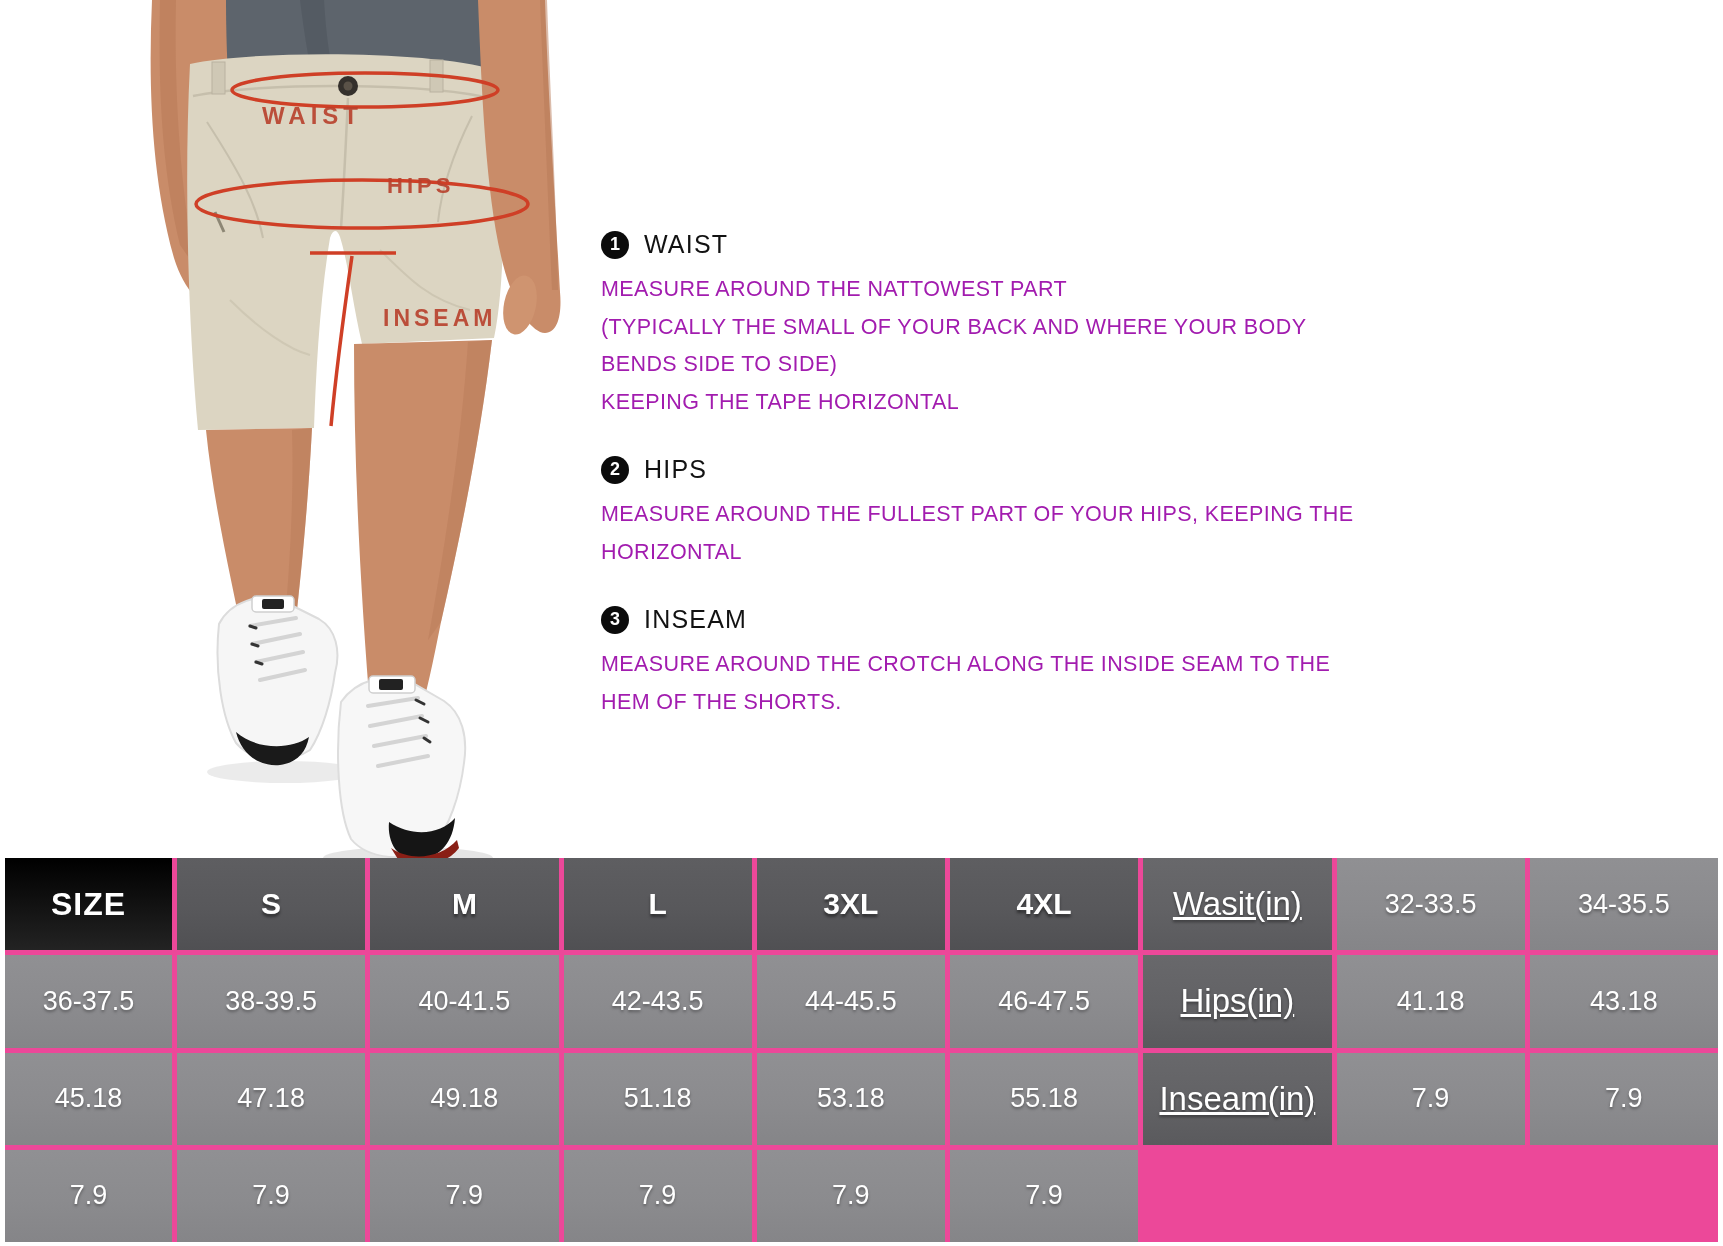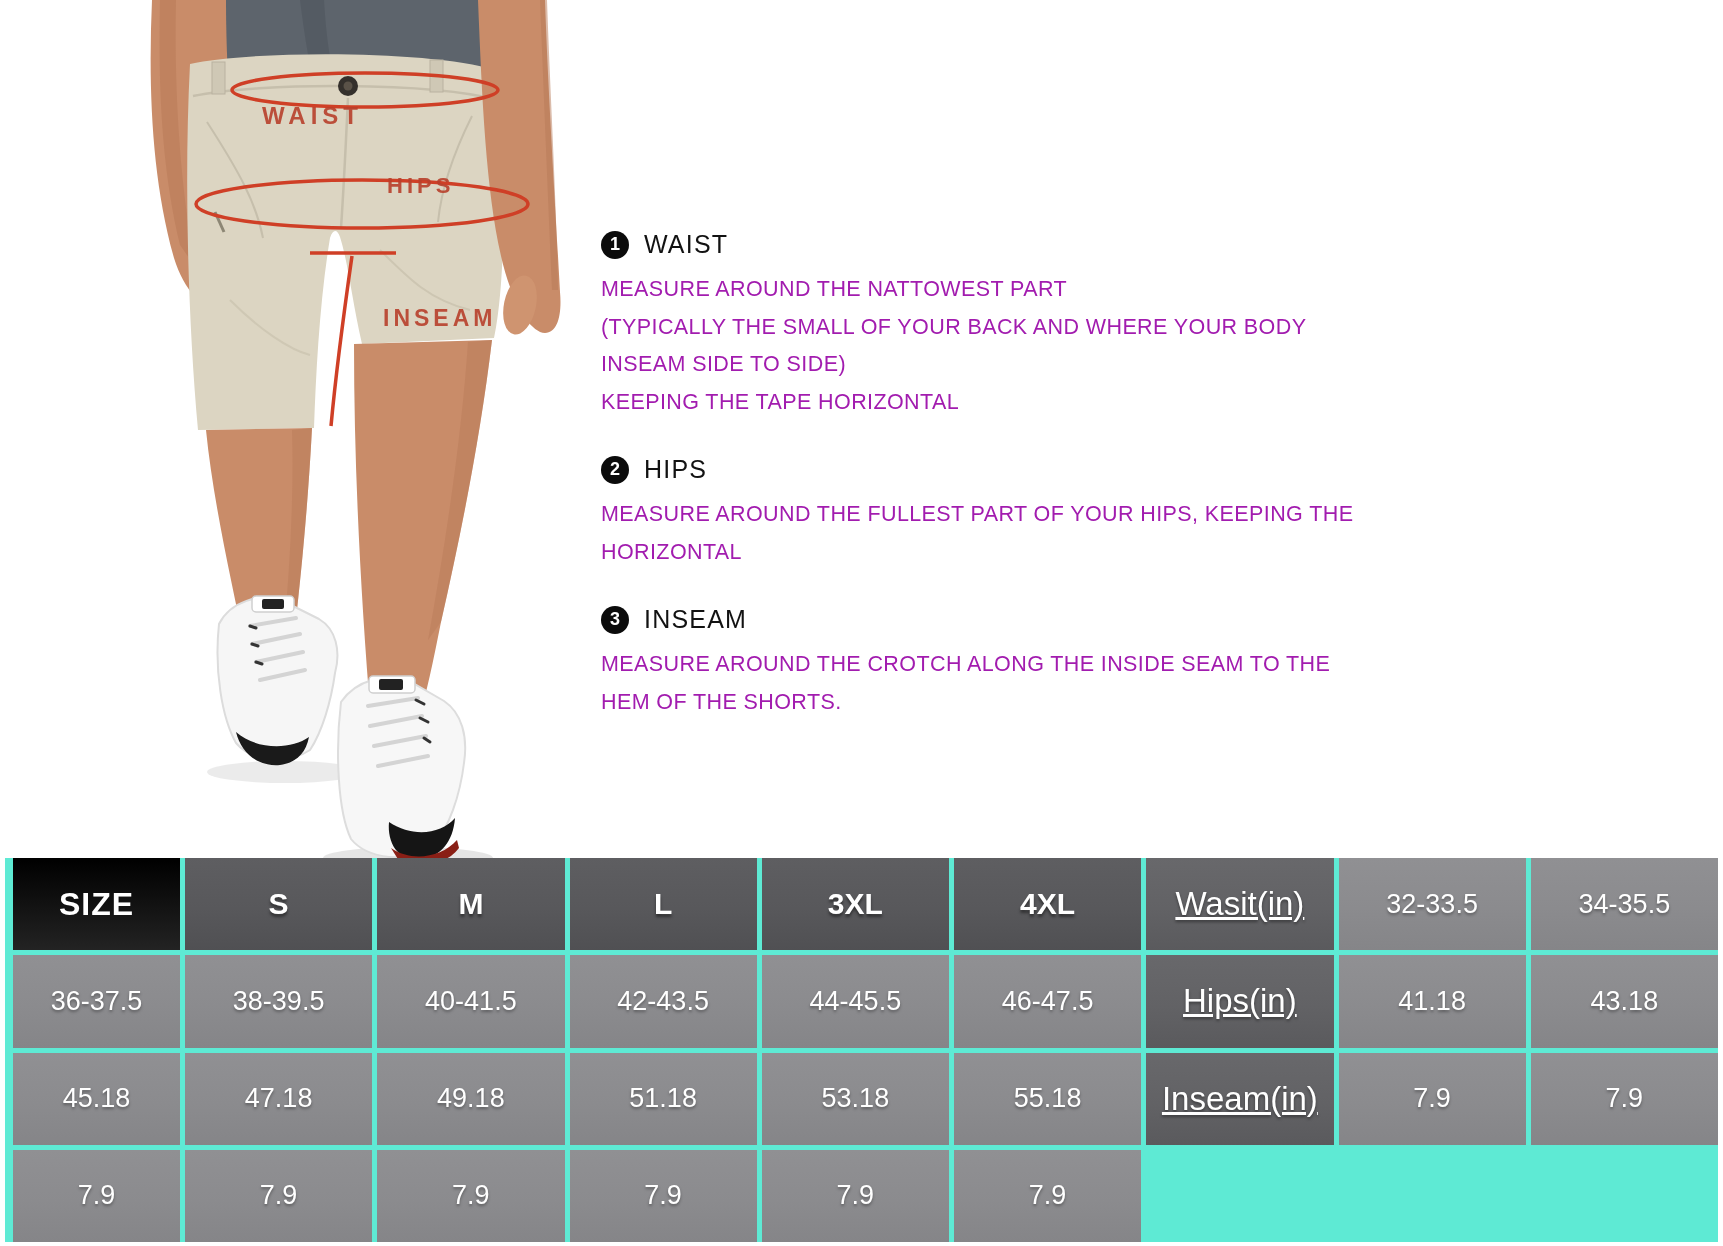--- a/index.html
+++ b/index.html
@@ -28,22 +28,21 @@
   .ins-title{font-size:25px;color:#121212;letter-spacing:1.2px;}
   .ins-line{font-size:21.5px;line-height:37.5px;color:#a21caf;letter-spacing:0.4px;white-space:nowrap;}
 
   
   .size-table{
     position:absolute;left:5px;right:5px;top:858px;bottom:4px;
     display:grid;
     grid-template-columns:167px repeat(8,1fr);
     grid-auto-rows:1fr;
     gap:5px;
-    background:#5eead4;
-    padding-left:8px;
+    background:#ec4899;
   }
   .cell{
     display:flex;align-items:center;justify-content:center;
     color:#ffffff;overflow:hidden;
   }
   .h-size{
     background:linear-gradient(180deg,#000000 0%,#151515 60%,#232323 100%);
     font-size:32px;font-weight:bold;letter-spacing:1px;
   }
   .h-cell{
@@ -139,21 +138,21 @@
 
   <div class="instructions">
 
     <div class="ins-section">
       <div class="ins-head">
         <span class="badge">1</span>
         <span class="ins-title">WAIST</span>
       </div>
       <div class="ins-line">MEASURE AROUND THE NATTOWEST PART</div>
       <div class="ins-line">(TYPICALLY THE SMALL OF YOUR BACK AND WHERE YOUR BODY</div>
-      <div class="ins-line">INSEAM SIDE TO SIDE)</div>
+      <div class="ins-line">BENDS SIDE TO SIDE)</div>
       <div class="ins-line">KEEPING THE TAPE HORIZONTAL</div>
     </div>
 
     <div class="ins-section">
       <div class="ins-head">
         <span class="badge">2</span>
         <span class="ins-title">HIPS</span>
       </div>
       <div class="ins-line">MEASURE AROUND THE FULLEST PART OF YOUR HIPS, KEEPING THE</div>
       <div class="ins-line">HORIZONTAL</div>

